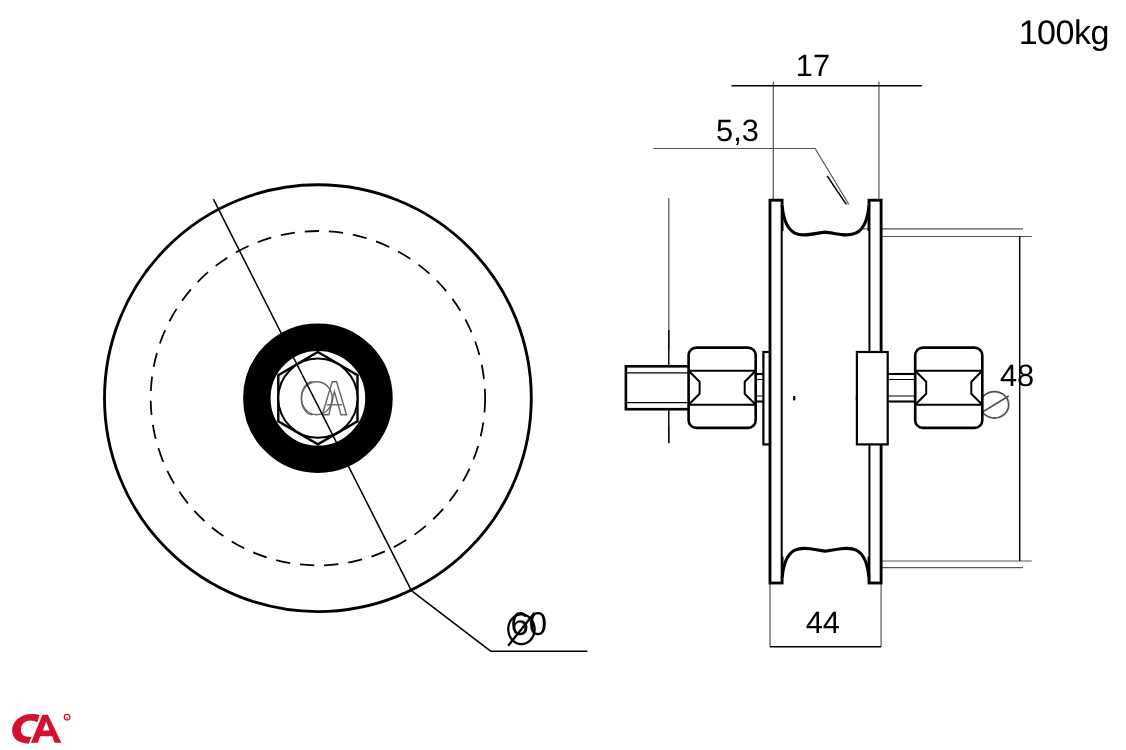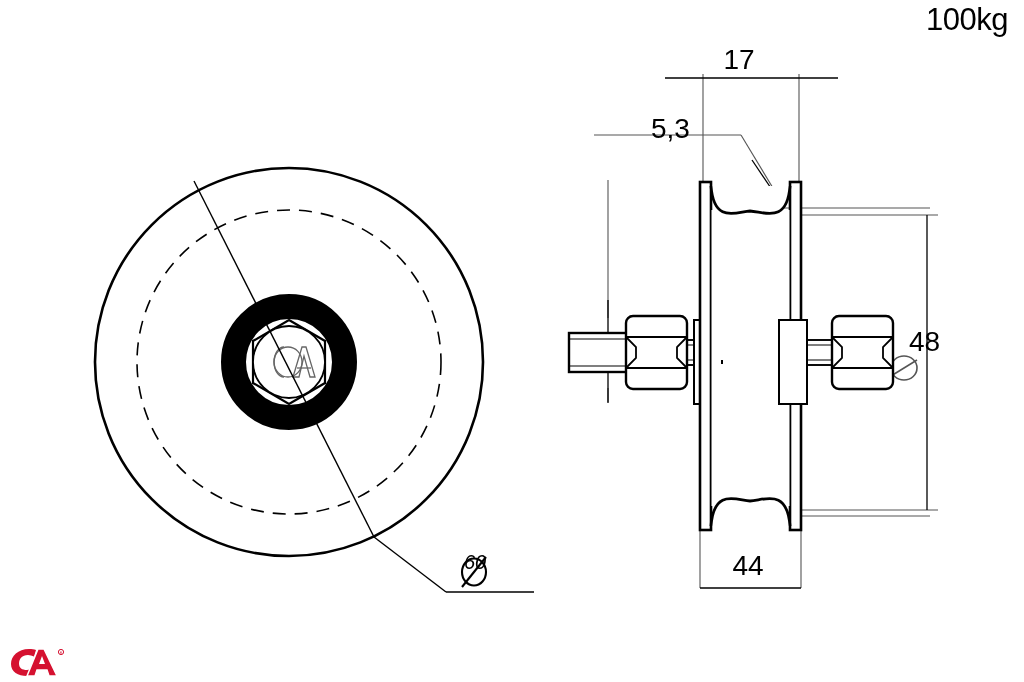--- a/index.html
+++ b/index.html
@@ -3,26 +3,26 @@
 <meta charset="utf-8">
 <style>
   html,body{margin:0;padding:0;background:#ffffff;}
   body{width:1024px;height:682px;position:relative;overflow:hidden;
        font-family:"Liberation Sans",sans-serif;color:#000;}
   #stage{position:absolute;left:0;top:0;width:1024px;height:682px;}
   svg{position:absolute;left:0;top:0;}
   .txt{position:absolute;white-space:nowrap;}
 
   
-  #load-label{right:16px;top:2px;font-size:31px;letter-spacing:-0.5px;}
+  #load-label{right:16px;top:12px;font-size:31px;letter-spacing:-0.5px;}
   #dim-17{left:739px;top:44px;font-size:28px;transform:translateX(-50%);}
-  #dim-53{left:651px;top:103px;font-size:28px;margin-top:10px;}
+  #dim-53{left:651px;top:103px;font-size:28px;}
   #dim-48{left:883px;top:326px;font-size:28px;margin-left:26px;}
   #dim-24{left:748px;top:550px;font-size:28px;transform:translateX(-50%);}
-  #dim-60{left:464px;top:551px;font-size:20px;font-style:italic;}
+  #dim-60{left:464px;top:551px;font-size:30px;}
   #skrutka{left:499px;top:208px;font-size:29px;}
 
   
   #logo{position:absolute;left:8px;top:645px;height:34px;}
   #logo-mark{position:absolute;left:0;top:0;width:58px;height:34px;}
 </style>
 </head>
 <body>
 
 <div id="stage">

